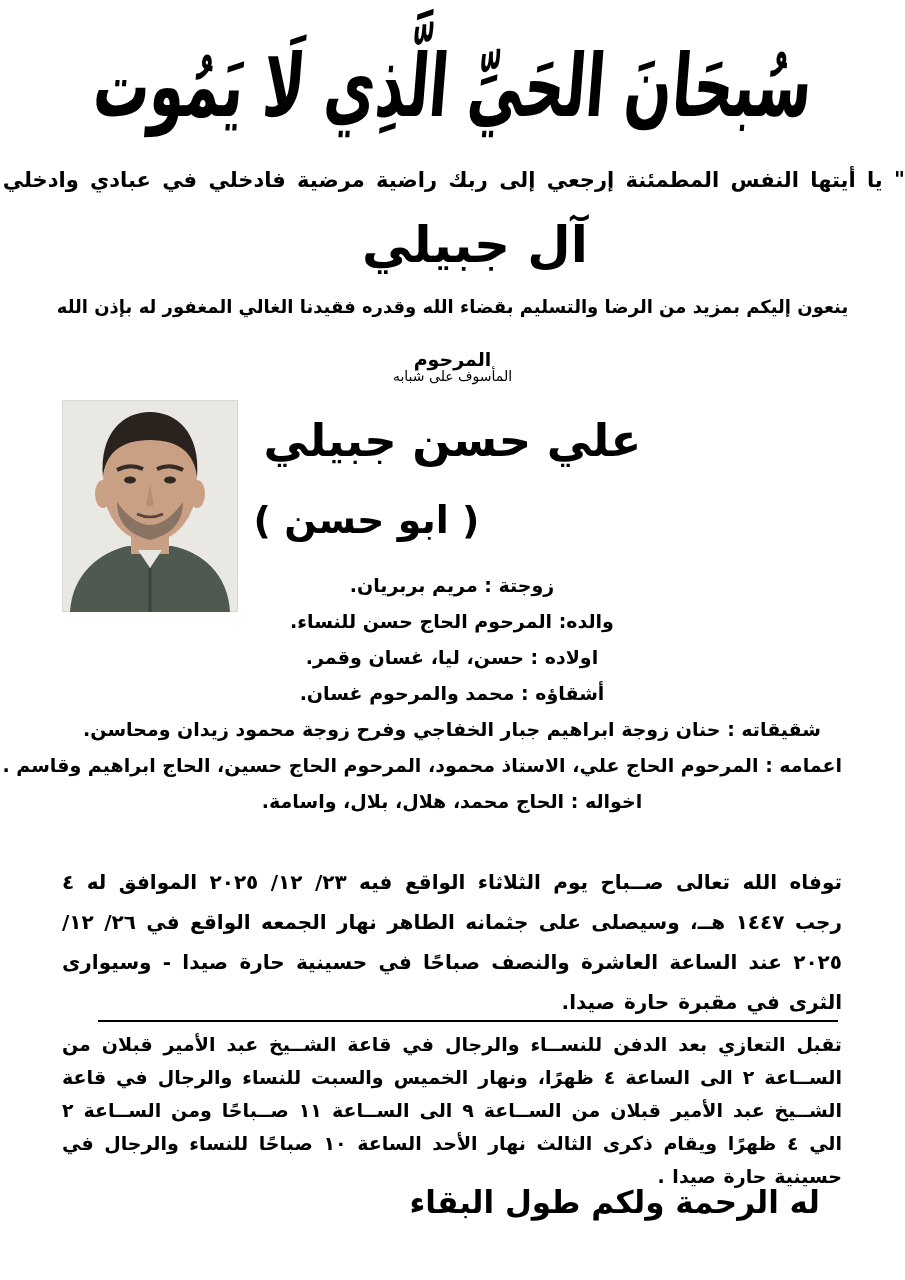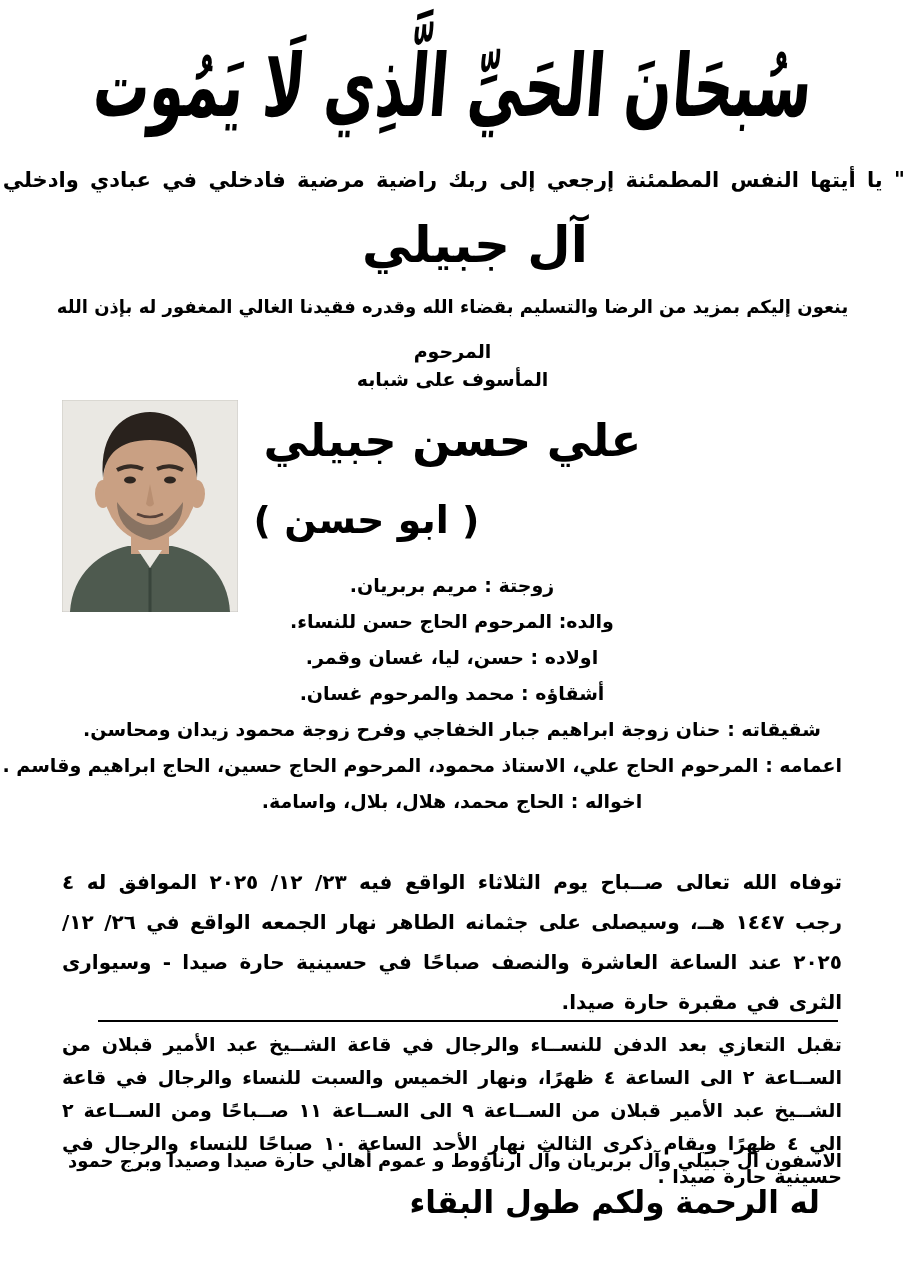--- a/index.html
+++ b/index.html
@@ -16,22 +16,22 @@
     display:flex;align-items:center;justify-content:center;
   }
   .calligraphy-text{
     display:inline-block;font-size:56px;font-weight:bold;
     transform:scaleY(1.55) skewX(-7deg);transform-origin:center;
     letter-spacing:0;
   }
   .verse{top:168px;font-size:21px;font-weight:bold;word-spacing:4px;}
   .family-title{top:216px;font-size:50px;font-weight:bold;margin-left:45px;}
   .announcement{top:296px;font-size:18px;font-weight:bold;}
-  .honorific{top:340px;font-size:19px;font-weight:bold;}
-  .mourned{top:368px;font-size:19px;font-weight:bold;}
+  .honorific{top:348px;font-size:19px;font-weight:bold;}
+  .mourned{top:368px;font-size:14px;font-weight:normal;}
   .photo{top:400px;left:62px;width:176px;height:212px;}
   .photo svg{display:block;width:176px;height:212px;}
   .deceased-name{top:414px;font-size:45px;font-weight:bold;}
   .kunya{top:498px;font-size:38px;font-weight:bold;transform:translateX(-86px);}
   .relatives{top:567px;right:63px;left:62px;text-align:center;
     font-size:19px;font-weight:bold;line-height:36px;}
   .relatives div{white-space:nowrap;}
   .death-par{top:862px;right:63px;left:62px;text-align:justify;
     font-size:20px;font-weight:bold;line-height:40px;word-spacing:2px;}
   .separator{top:1020px;right:67px;left:98px;border-top:2px solid #000;height:0;}
@@ -96,17 +96,16 @@
     <div>اعمامه : المرحوم الحاج علي، الاستاذ محمود، المرحوم الحاج حسين، الحاج ابراهيم وقاسم .</div>
     <div>اخواله : الحاج محمد، هلال، بلال، واسامة.</div>
   </div>
 
   <div class="abs death-par">توفاه الله تعالى صــباح يوم الثلاثاء الواقع فيه ٢٣/ ١٢/ ٢٠٢٥ الموافق له ٤ رجب ١٤٤٧ هــ، وسيصلى على جثمانه الطاهر نهار الجمعه الواقع في ٢٦/ ١٢/ ٢٠٢٥ عند الساعة العاشرة والنصف صباحًا في حسينية حارة صيدا - وسيوارى الثرى في مقبرة حارة صيدا.</div>
 
   <div class="abs separator"></div>
 
   <div class="abs condolence-par">تقبل التعازي بعد الدفن للنســاء والرجال في قاعة الشــيخ عبد الأمير قبلان من الســاعة ٢ الى الساعة ٤ ظهرًا، ونهار الخميس والسبت للنساء والرجال في قاعة الشــيخ عبد الأمير قبلان من الســاعة ٩ الى الســاعة ١١ صــباحًا ومن الســاعة ٢ الي ٤ ظهرًا ويقام ذكرى الثالث نهار الأحد الساعة ١٠ صباحًا للنساء والرجال في حسينية حارة صيدا .</div>
 
-  <div class="abs regret">الاسفون آل جبيلي وآل بربريان وآل ارناؤوط و عموم أهالي حارة صيدا وصيدا وبرج حمود</div>
 
   <div class="abs closing">له الرحمة ولكم طول البقاء</div>
 
 </div>
 
 </body></html>

